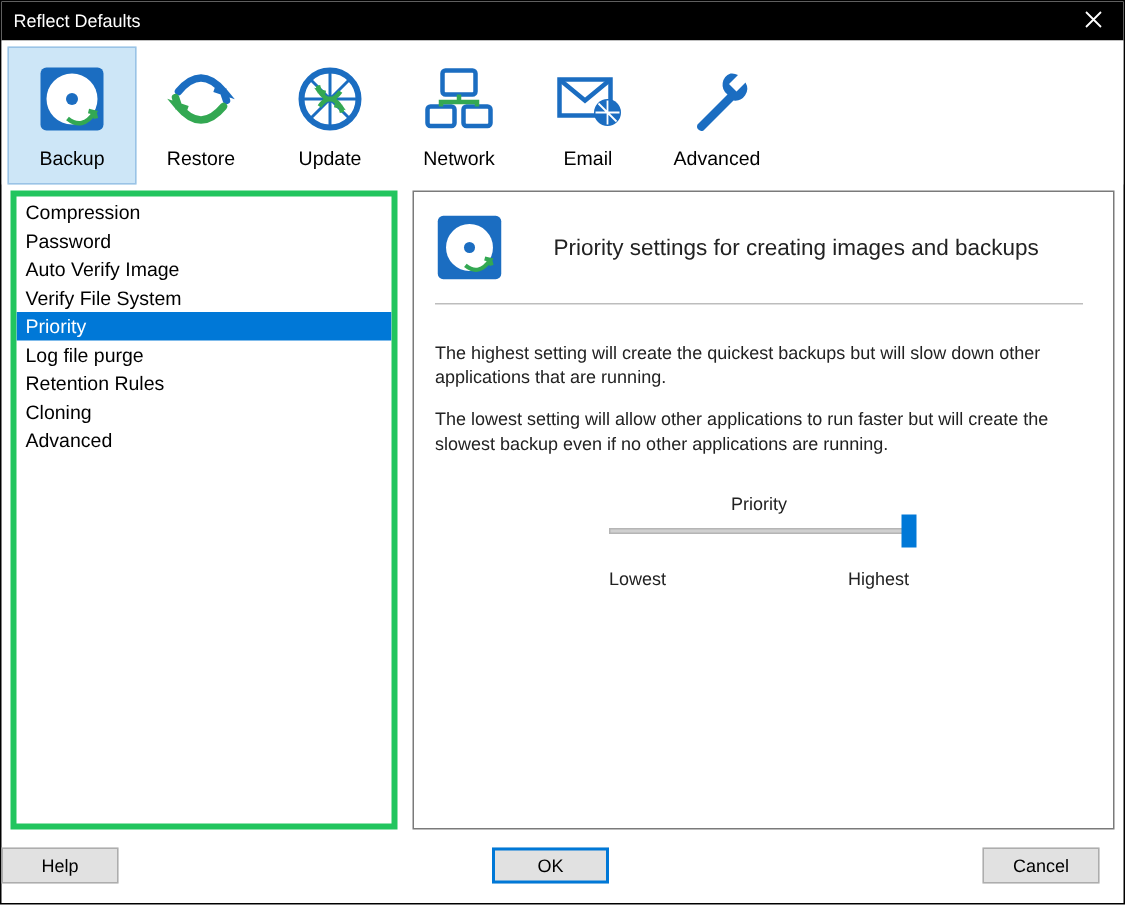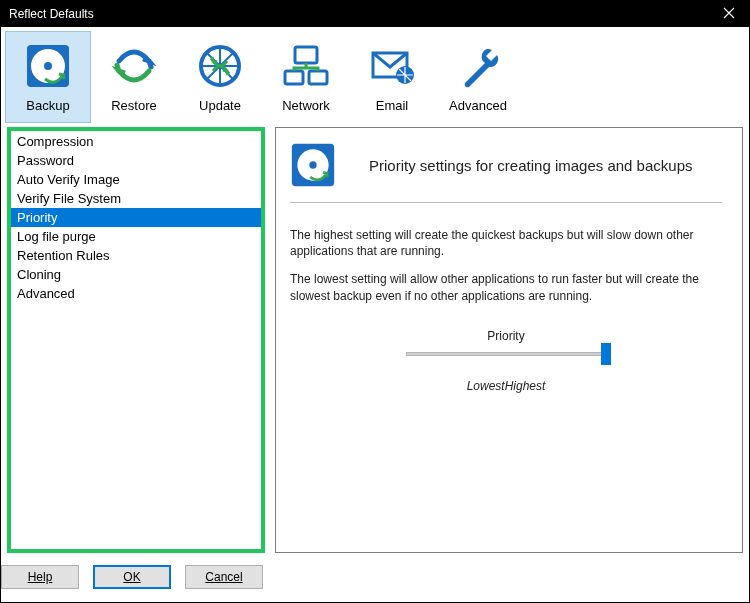--- a/index.html
+++ b/index.html
@@ -148,34 +148,32 @@
     position: absolute;
     top: -9px;
     width: 10px;
     height: 22px;
     background: #0078d7;
     right: -5px;
     cursor: pointer;
   }
   .slider-ends {
     display: flex;
-    justify-content: center;
+    justify-content: space-between;
     width: 200px;
     margin: 22px auto 0 auto;
     font-size: 12px;
-    font-style: italic;
   }
   
   .footer {
     display: flex;
-    justify-content: flex-start;
+    justify-content: space-between;
     align-items: center;
     gap: 14px;
     padding: 6px 16px 10px 0;
-    text-decoration: underline;
   }
   .btn {
     min-width: 78px;
     height: 24px;
     border: 1px solid #adadad;
     background: #e1e1e1;
     font-size: 12px;
     font-family: inherit;
     cursor: pointer;
     padding: 0 8px;

